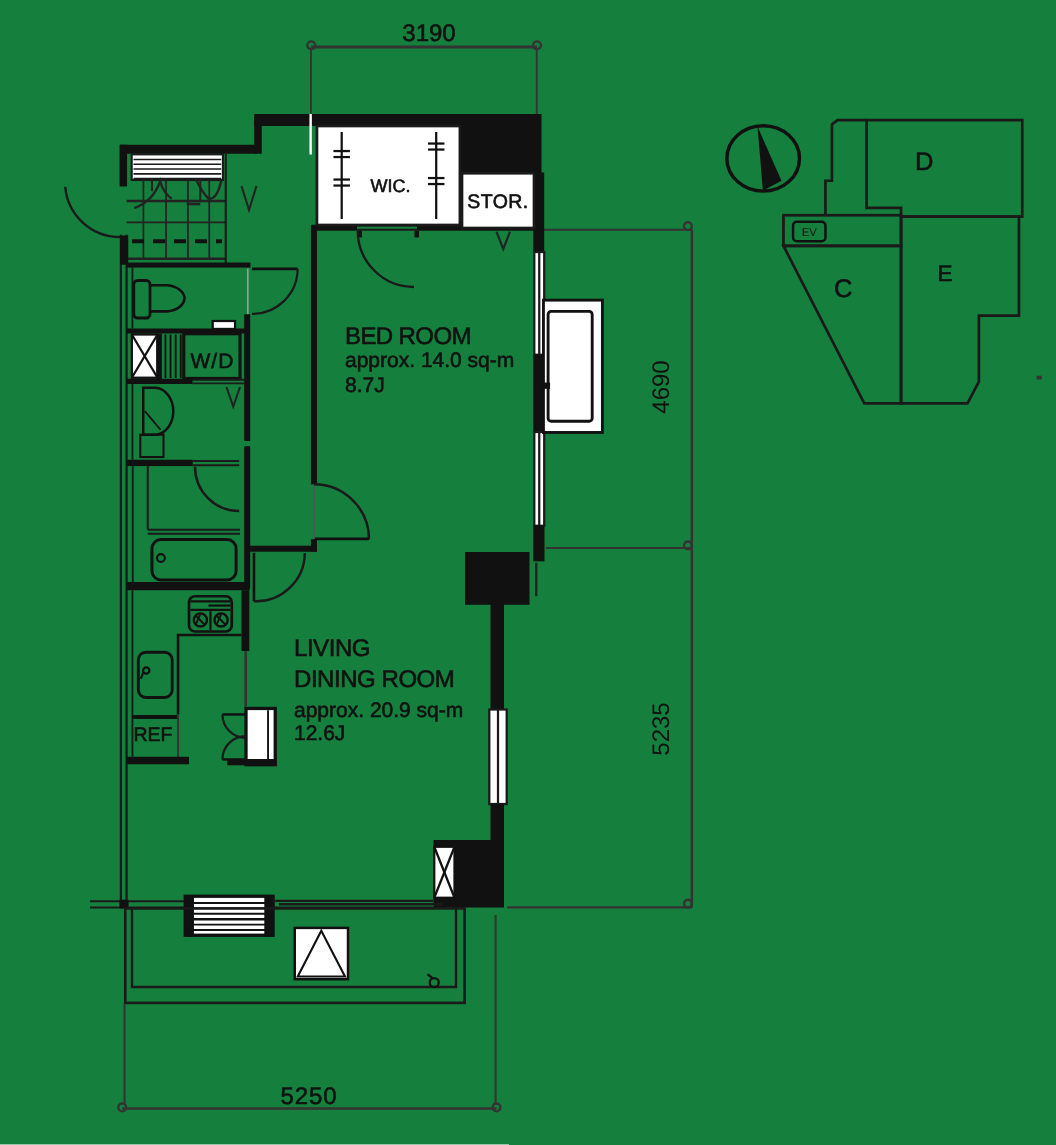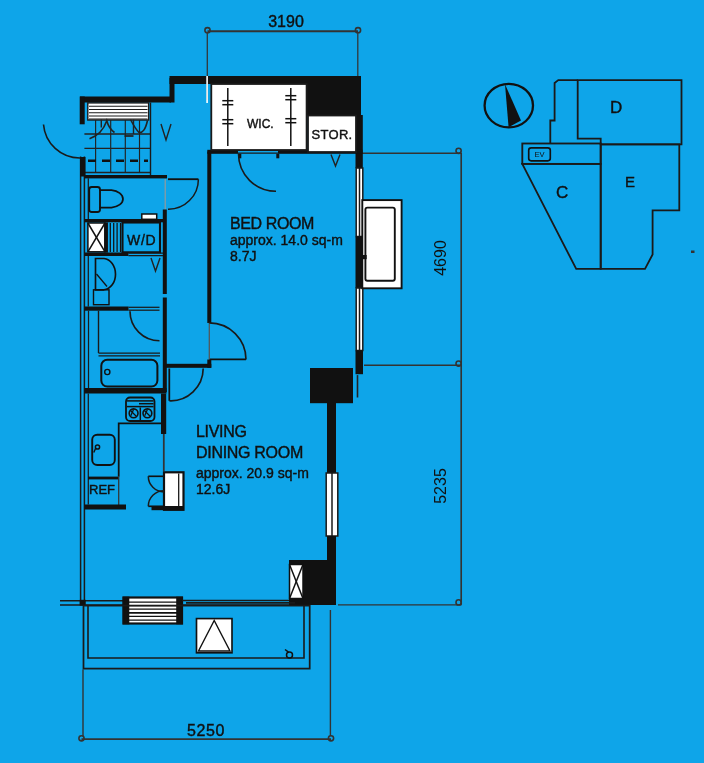--- a/index.html
+++ b/index.html
@@ -1,16 +1,16 @@
 <!DOCTYPE html>
 <html><head>
 <meta charset="utf-8">
 <style>
 html,body{margin:0;padding:0;background:#fff;}
-#page{position:relative;width:704px;height:763px;background:#0ea5e9;overflow:hidden;}
+#page{position:relative;width:704px;height:763px;background:#15803d;overflow:hidden;}
 svg{position:absolute;left:0;top:0;}
 text{font-family:"Liberation Sans",sans-serif;fill:#111;}
 </style>
 </head>
 <body>
 <div id="page">
 <svg width="704" height="763" viewBox="0 0 704 763" fill="none" stroke-linecap="butt">
 
 <g stroke="#333" stroke-width="1.6">
 <line x1="207.5" y1="31.3" x2="358" y2="31.3" stroke-width="1.9"></line>

